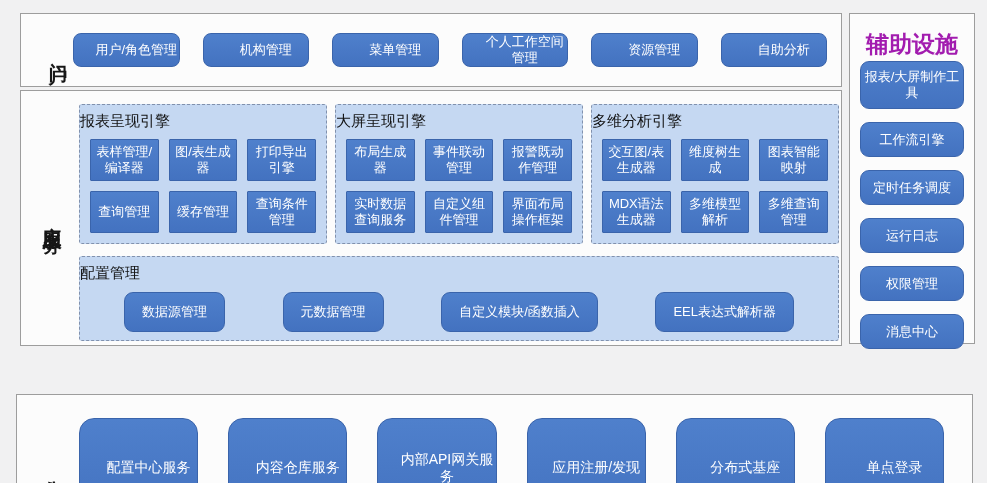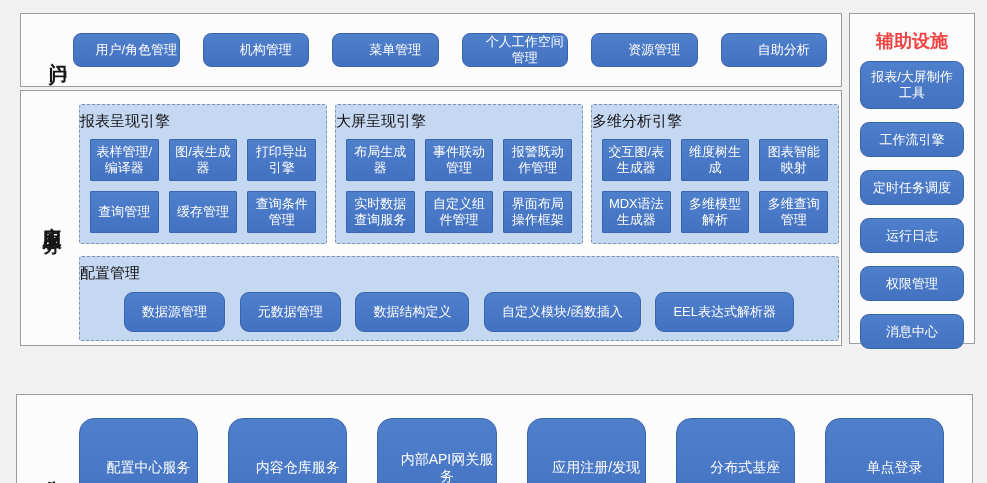--- a/index.html
+++ b/index.html
@@ -61,28 +61,28 @@
   .config {
     position: absolute; left: 58px; top: 165px; width: 760px; height: 85px;
   }
   .config-row {
     display: flex; justify-content: space-between; align-items: center;
     padding: 0 44px; margin-top: 9px;
   }
   .config-row .node { height: 40px; padding: 0 17px; border-radius: 9px; }
 
   .aux-title {
-    text-align: center; font-weight: 700; font-size: 18px; color: #ef4444;
+    text-align: center; font-weight: 700; font-size: 23px; color: #a21caf;
     margin-top: 15px;
   }
   .aux-col {
     position: absolute; left: 10px; right: 10px; top: 47px;
     display: flex; flex-direction: column; gap: 13px;
   }
-  .aux-col .node { height: 35px; border-radius: 9px; padding: 0 10px; }
+  .aux-col .node { height: 35px; border-radius: 9px; padding: 0 3px; }
   .aux-col .node.tall { height: 48px; }
 
   .dist-row {
     position: absolute; left: 62px; right: 28px; top: 23px; bottom: 24px;
     display: flex; gap: 30px;
   }
   .dist-row .node { flex: 1; border-radius: 15px; font-size: 14px; }
 </style>
 </head>
 <body>
@@ -140,21 +140,20 @@
           <div class="node">多维查询管理</div>
         </div>
       </div>
     </div>
 
     <div class="panel config">
       <div class="panel-title">配置管理</div>
       <div class="config-row">
         <div class="node">数据源管理</div>
         <div class="node">元数据管理</div>
-        <div class="node">数据结构定义</div>
         <div class="node">自定义模块/函数插入</div>
         <div class="node">EEL表达式解析器</div>
       </div>
     </div>
   </section>
 
   <section class="box aux">
     <div class="aux-title">辅助设施</div>
     <div class="aux-col">
       <div class="node tall">报表/大屏制作工具</div>

